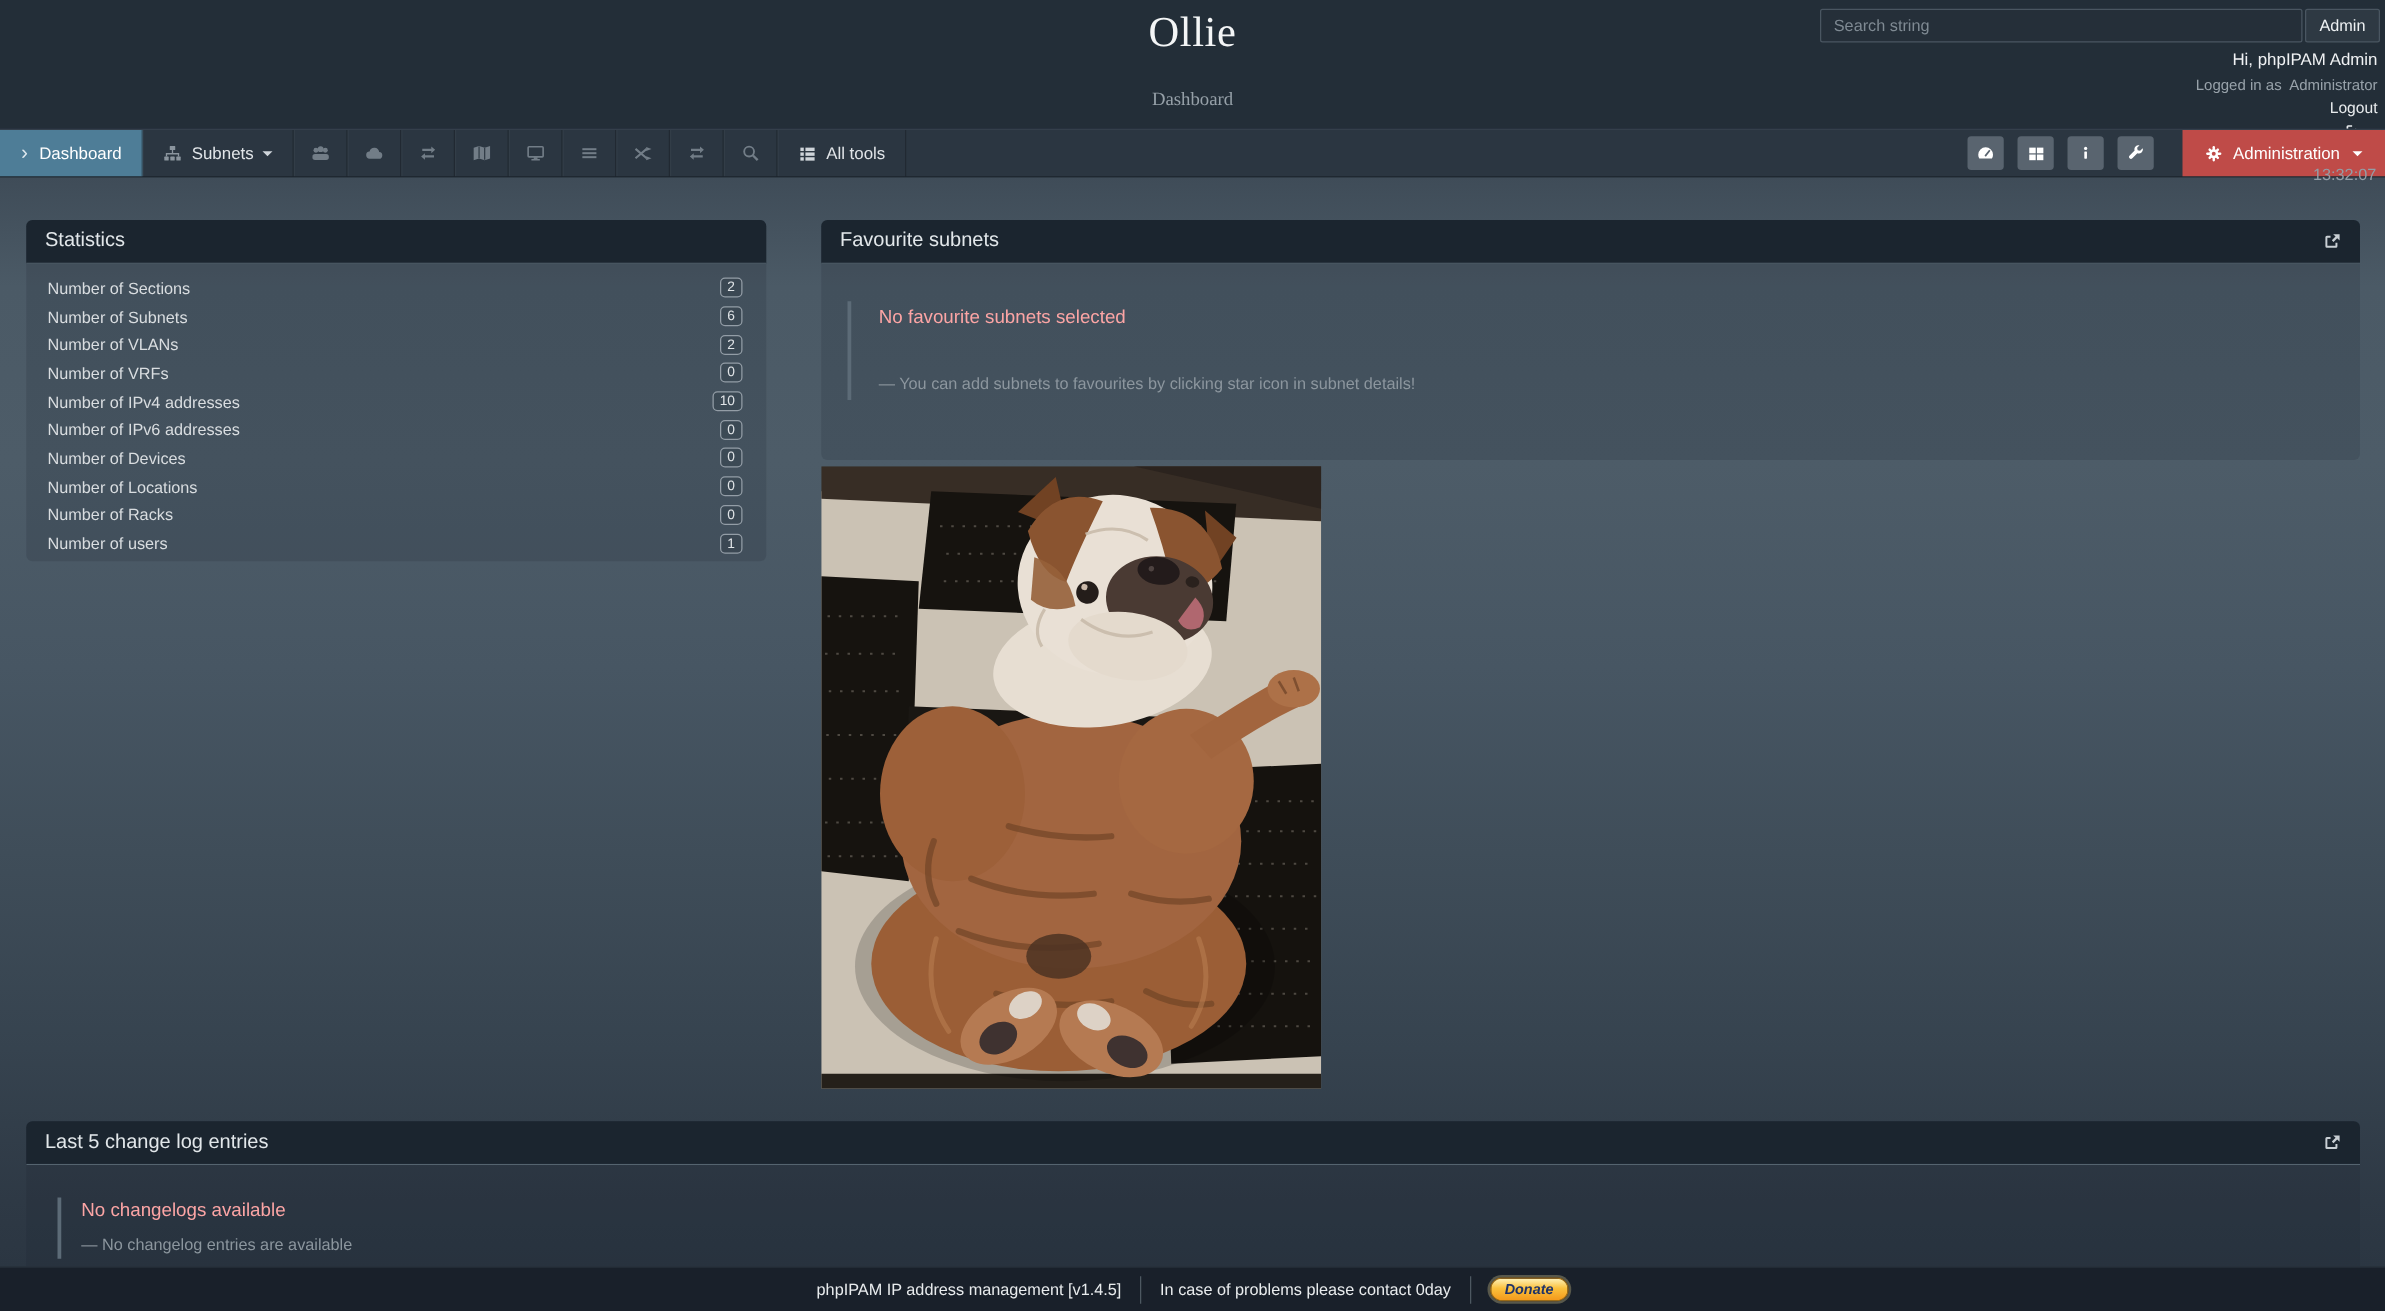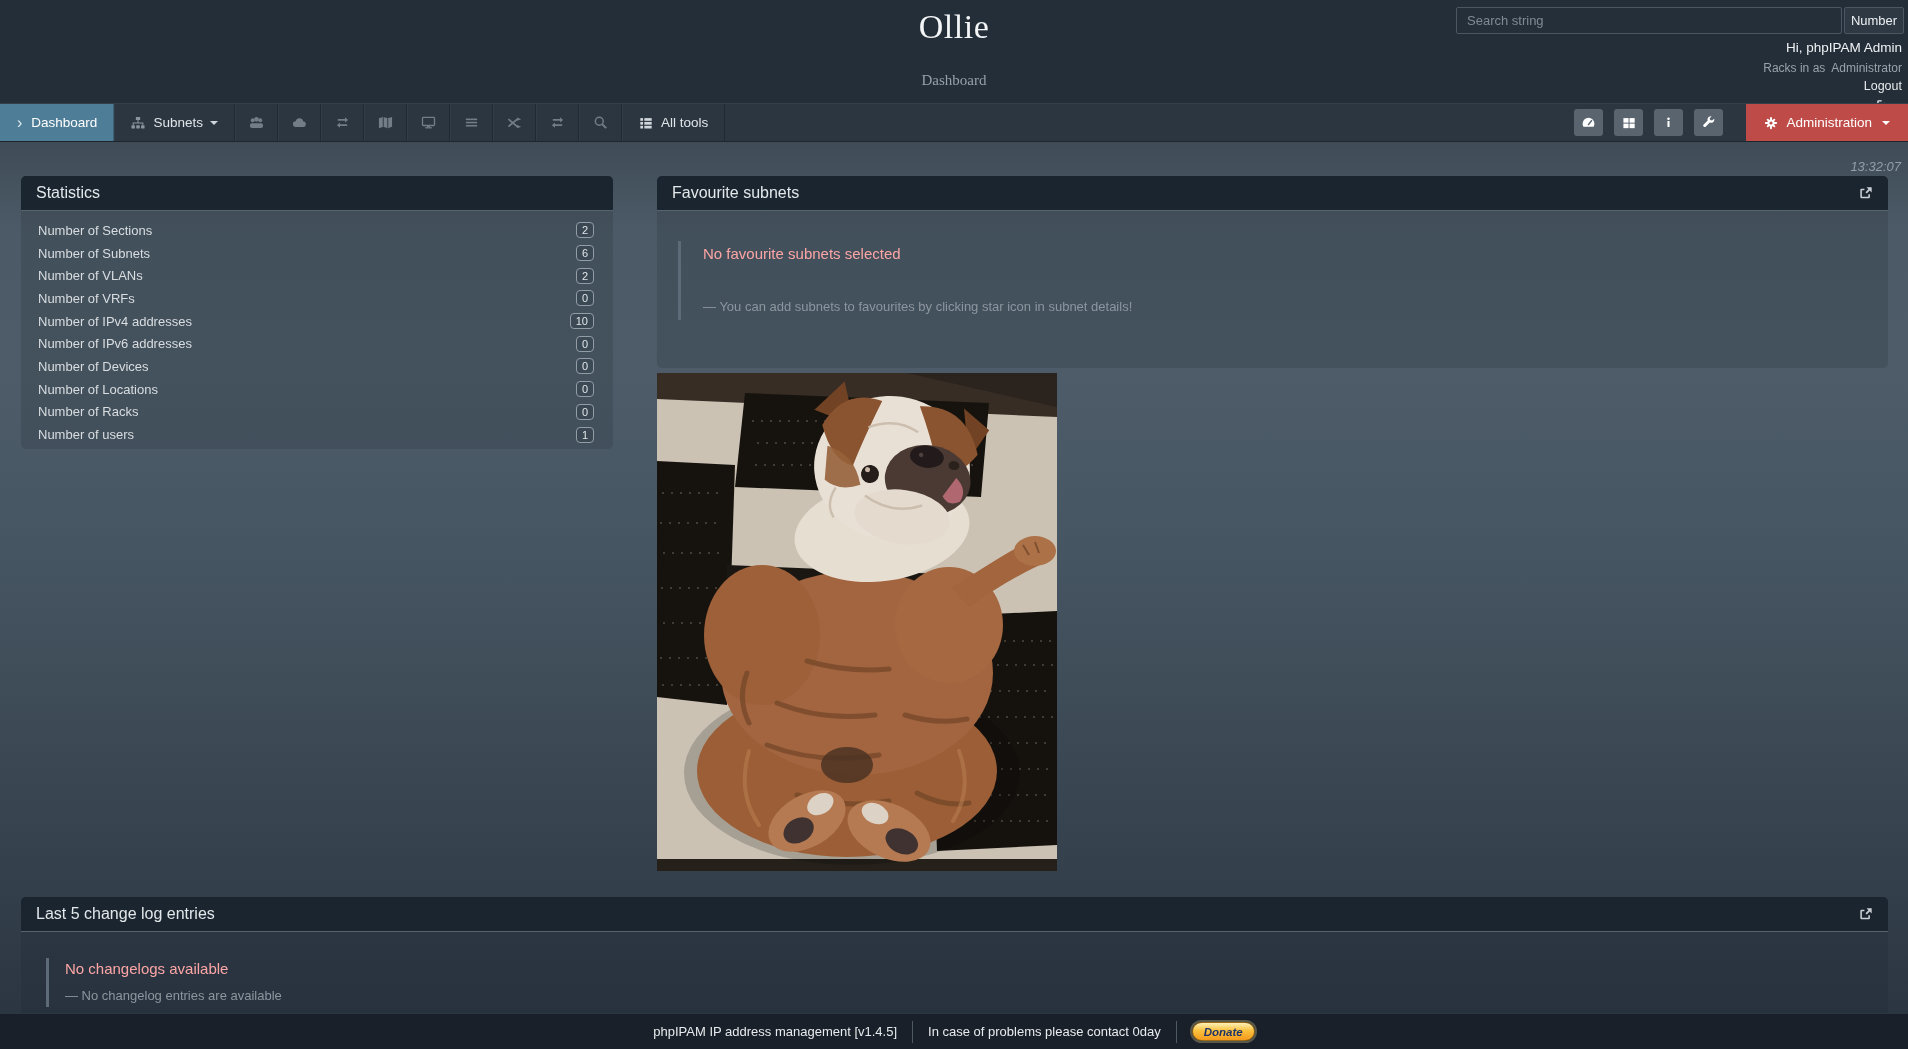--- a/index.html
+++ b/index.html
@@ -58,21 +58,21 @@
   .tool-btn {
     width:29px; height:27px; background:#59646f; border-radius:3px; border:none;
     margin-right:11px; display:flex; align-items:center; justify-content:center;
     color:#fff; cursor:pointer;
   }
   .admin-btn {
     height:100%; background:#bf4b48; color:#fff; border:none; cursor:pointer;
     display:flex; align-items:center; gap:8px; padding:0 18px; margin-left:12px; font-size:13.5px;
   }
   .admin-btn .caret { border-top-color:#fff; margin-left:2px; }
-  .clock { position:absolute; top:159px; right:7px; font-size:13px; color:#939ea7;font-style:italic; }
+  .clock { position:absolute; top:132px; right:7px; font-size:13px; color:#939ea7; }
   
   .content-bg {
     position:absolute; top:142px; left:0; right:0; bottom:36px;
     background:linear-gradient(180deg,#3f4c58 0%,#4b5a66 10%,#4d5c68 26%,#475663 45%,#3f4d59 62%,#36434f 80%,#2e3945 94%,#2b3642 100%);
   }
   .panel { position:absolute; border-radius:5px; background:rgba(22,31,41,.16); }
   .panel-header {
     height:35px; background:#1b252f; border-radius:5px 5px 0 0;
     border-bottom:1px solid #55646f; display:flex; align-items:center; padding:0 15px;
     font-size:16px; color:#e2e7ea; font-weight:400;
@@ -205,24 +205,24 @@
       <path d="M7 1.5H3A1.5 1.5 0 0 0 1.5 3v10A1.5 1.5 0 0 0 3 14.5h4V13H3.2V3H7z"></path>
       <path d="M10.4 4.4 14 8l-3.6 3.6V9.2H5.8V6.8h4.6z"></path>
     </symbol>
   </defs>
 </svg>
 
 <div class="header">
   <div class="brand">Ollie</div>
   <div class="subtitle">Dashboard</div>
   <input class="search-input" placeholder="Search string" style="">
-  <button class="search-button">Number</button>
+  <button class="search-button">Admin</button>
   <div class="user-greeting">Hi, phpIPAM Admin</div>
   <div class="login-status">
-    <span>Racks in as</span><span class="role">Administrator</span>
+    <span>Logged in as</span><span class="role">Administrator</span>
   </div>
   <div class="logout-link">
     <span>Logout</span>
     <svg class="ic" width="13" height="13" viewBox="0 0 16 16" fill="currentColor">
         <use href="#i-logout"></use>
       </svg>
   </div>
 </div>
 
 <div class="navbar">

